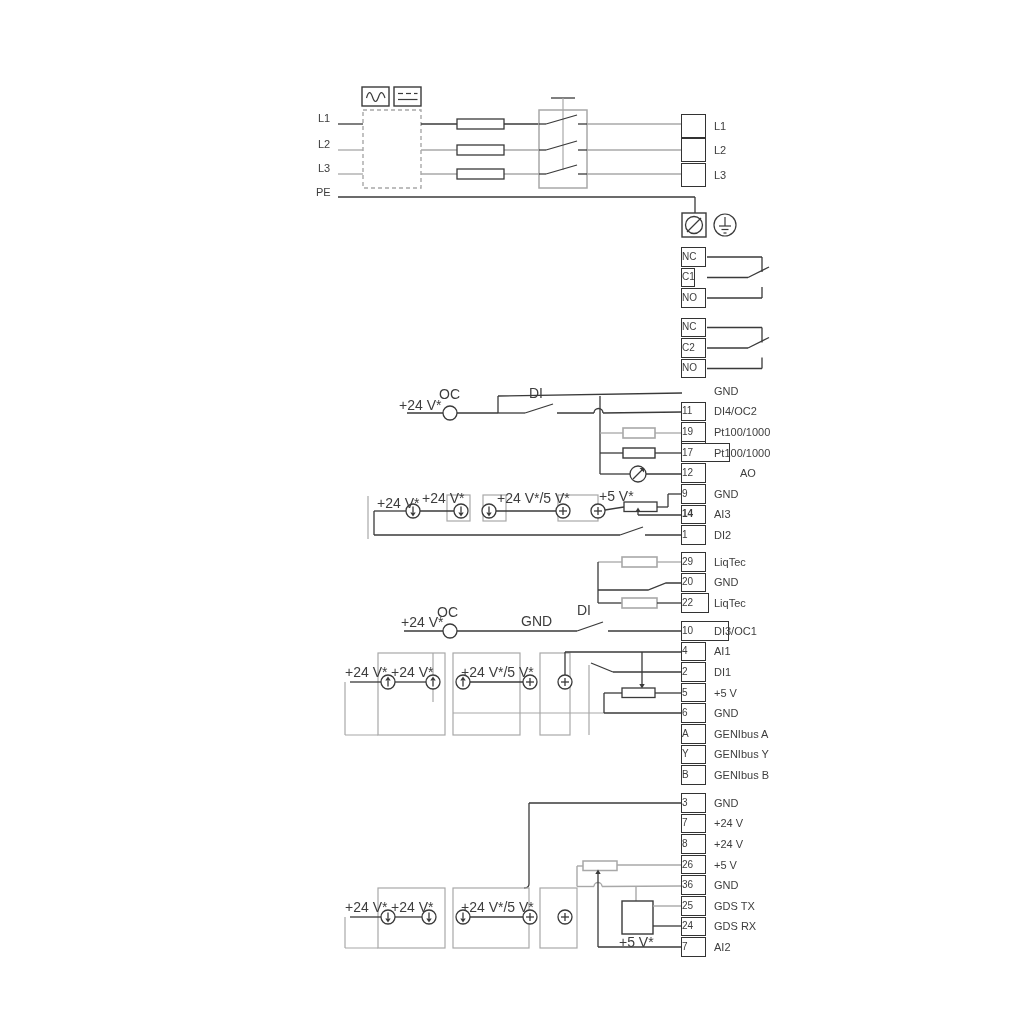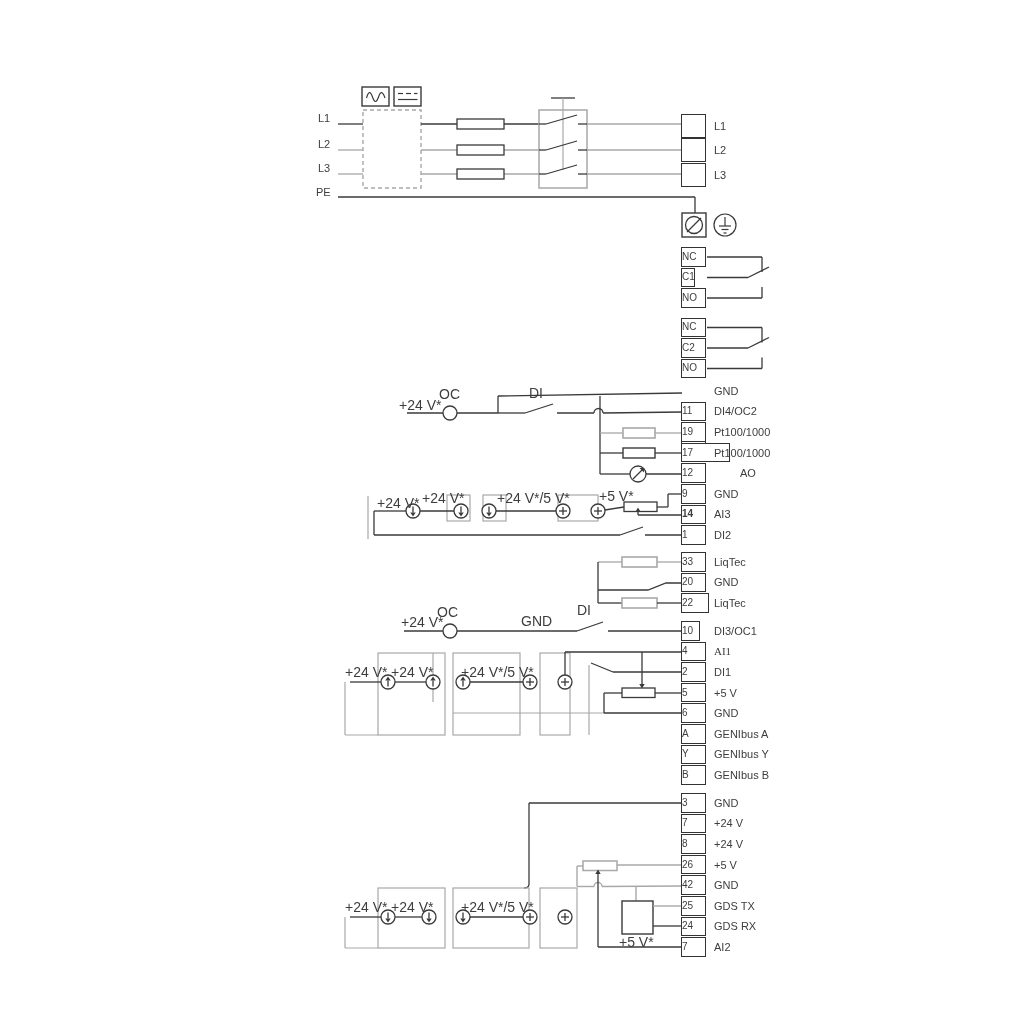--- a/index.html
+++ b/index.html
@@ -371,39 +371,39 @@
       <div class="tlabel" style="left: 714px; top: 483.8px;">GND</div>
       <div class="tcell" style="left: 681px; top: 504.6px; width: 25px; height: 19.6px; font-weight: bold;">
         <span>14</span>
       </div>
       <div class="tlabel" style="left: 714px; top: 504.4px;">AI3</div>
       <div class="tcell" style="left: 681px; top: 525.2px; width: 25px; height: 19.6px;">
         <span>1</span>
       </div>
       <div class="tlabel" style="left: 714px; top: 525px;">DI2</div>
       <div class="tcell" style="left: 681px; top: 552px; width: 25px; height: 19.6px;">
-        <span>33</span>
+        <span>29</span>
       </div>
       <div class="tlabel" style="left: 714px; top: 551.8px;">LiqTec</div>
       <div class="tcell" style="left: 681px; top: 572.6px; width: 25px; height: 19.6px;">
         <span>20</span>
       </div>
       <div class="tlabel" style="left: 714px; top: 572.4px;">GND</div>
       <div class="tcell" style="left: 681px; top: 593.2px; width: 28px; height: 19.6px;">
         <span>22</span>
       </div>
       <div class="tlabel" style="left: 714px; top: 593px;">LiqTec</div>
-      <div class="tcell" style="left: 681px; top: 621px; width: 19px; height: 19.6px;">
+      <div class="tcell" style="left: 681px; top: 621px; width: 48px; height: 19.6px;">
         <span>10</span>
       </div>
       <div class="tlabel" style="left: 714px; top: 620.8px;">DI3/OC1</div>
       <div class="tcell" style="left: 681px; top: 641.6px; width: 25px; height: 19.6px;">
         <span>4</span>
       </div>
-      <div class="tlabel" style="left: 714px; top: 641.4px; font-family: Liberation Serif, serif;">AI1</div>
+      <div class="tlabel" style="left: 714px; top: 641.4px;">AI1</div>
       <div class="tcell" style="left: 681px; top: 662.2px; width: 25px; height: 19.6px;">
         <span>2</span>
       </div>
       <div class="tlabel" style="left: 714px; top: 662px;">DI1</div>
       <div class="tcell" style="left: 681px; top: 682.8px; width: 25px; height: 19.6px;">
         <span>5</span>
       </div>
       <div class="tlabel" style="left: 714px; top: 682.6px;">+5 V</div>
       <div class="tcell" style="left: 681px; top: 703.4px; width: 25px; height: 19.6px;">
         <span>6</span>
@@ -431,21 +431,21 @@
       <div class="tlabel" style="left: 714px; top: 813.4px;">+24 V</div>
       <div class="tcell" style="left: 681px; top: 834.2px; width: 25px; height: 19.6px;">
         <span>8</span>
       </div>
       <div class="tlabel" style="left: 714px; top: 834px;">+24 V</div>
       <div class="tcell" style="left: 681px; top: 854.8px; width: 25px; height: 19.6px;">
         <span>26</span>
       </div>
       <div class="tlabel" style="left: 714px; top: 854.6px;">+5 V</div>
       <div class="tcell" style="left: 681px; top: 875.4px; width: 25px; height: 19.6px;">
-        <span>42</span>
+        <span>36</span>
       </div>
       <div class="tlabel" style="left: 714px; top: 875.2px;">GND</div>
       <div class="tcell" style="left: 681px; top: 896px; width: 25px; height: 19.6px;">
         <span>25</span>
       </div>
       <div class="tlabel" style="left: 714px; top: 895.8px;">GDS TX</div>
       <div class="tcell" style="left: 681px; top: 916.6px; width: 25px; height: 19.6px;">
         <span>24</span>
       </div>
       <div class="tlabel" style="left: 714px; top: 916.4px;">GDS RX</div>

